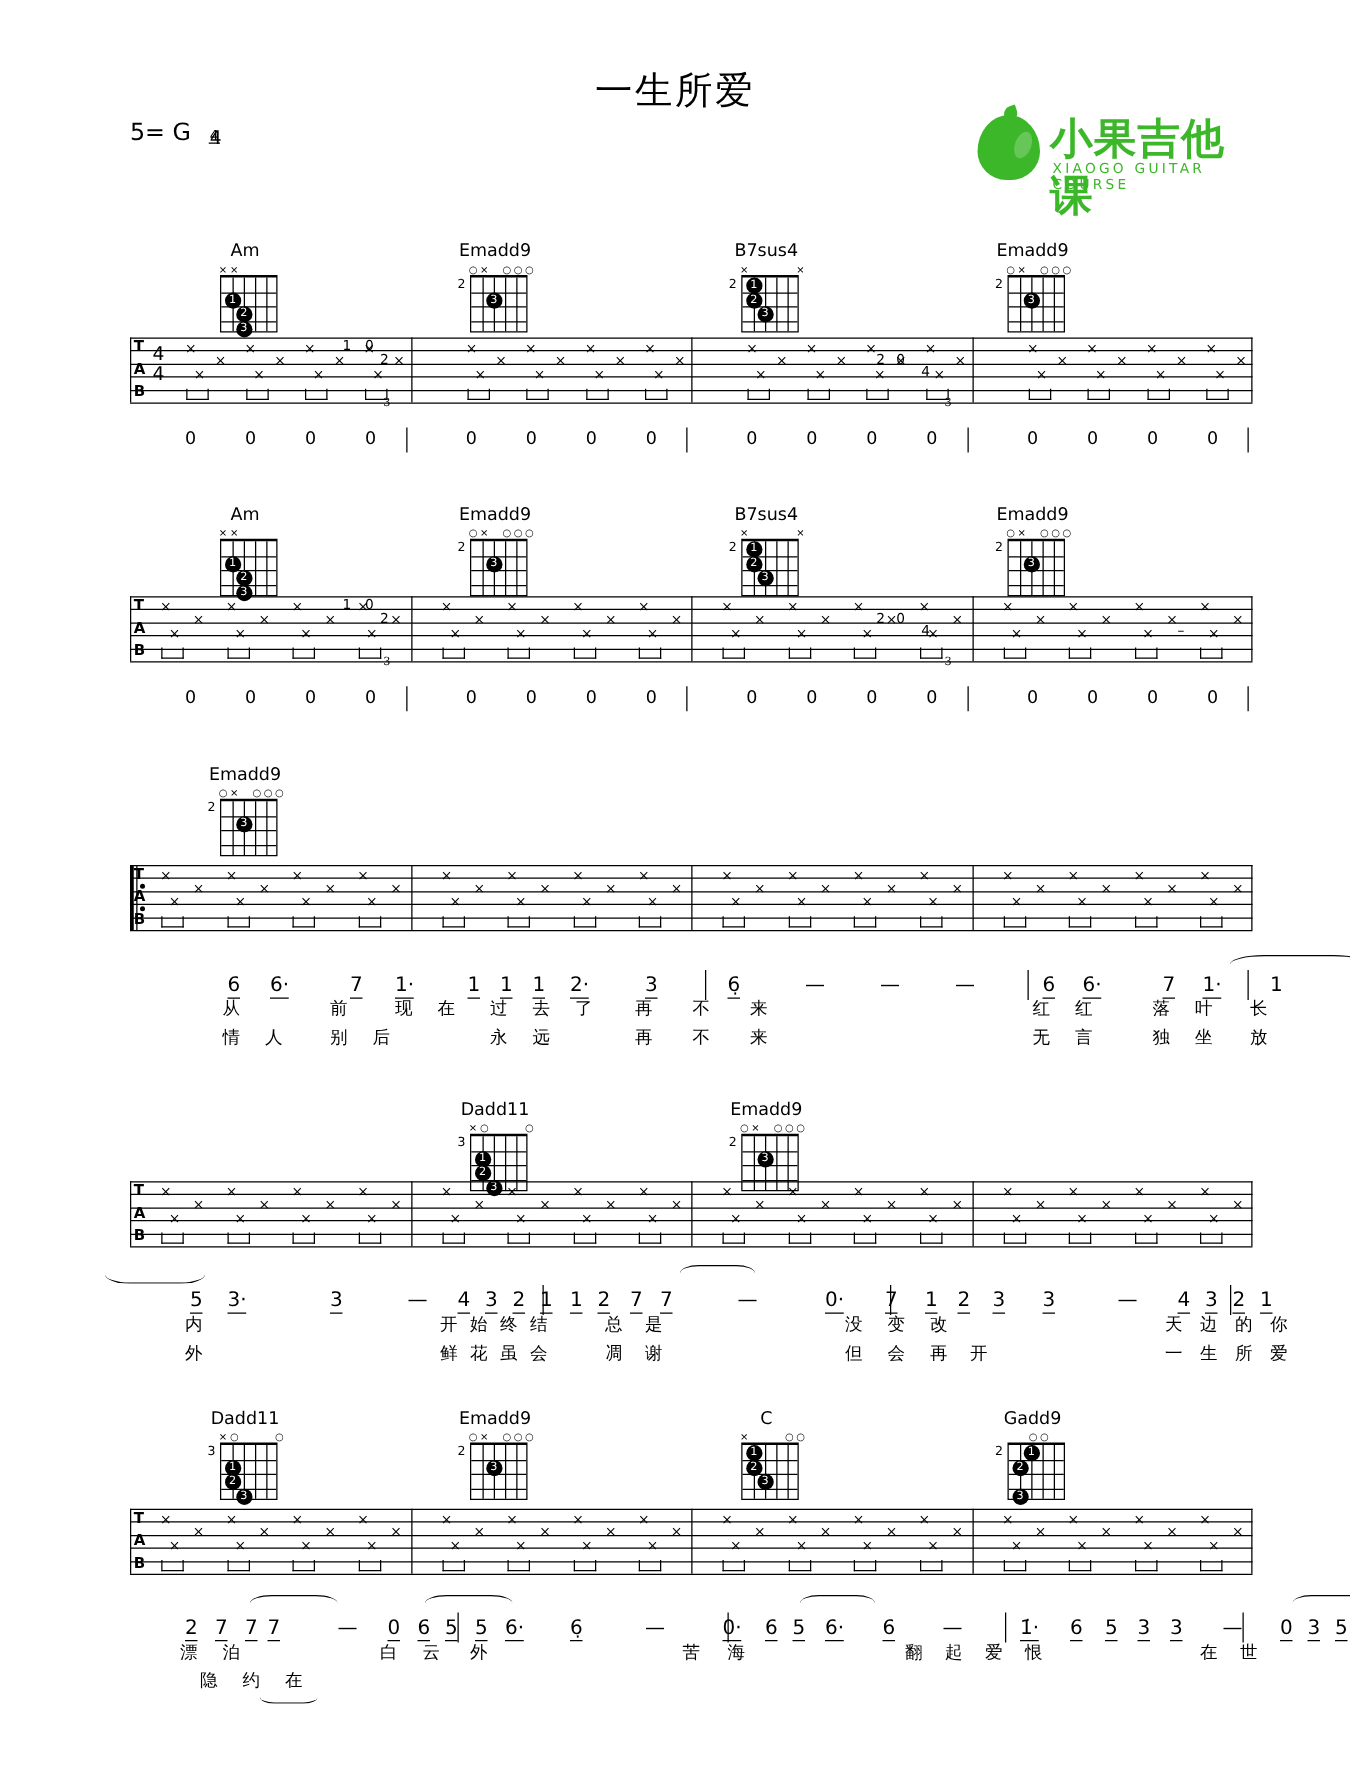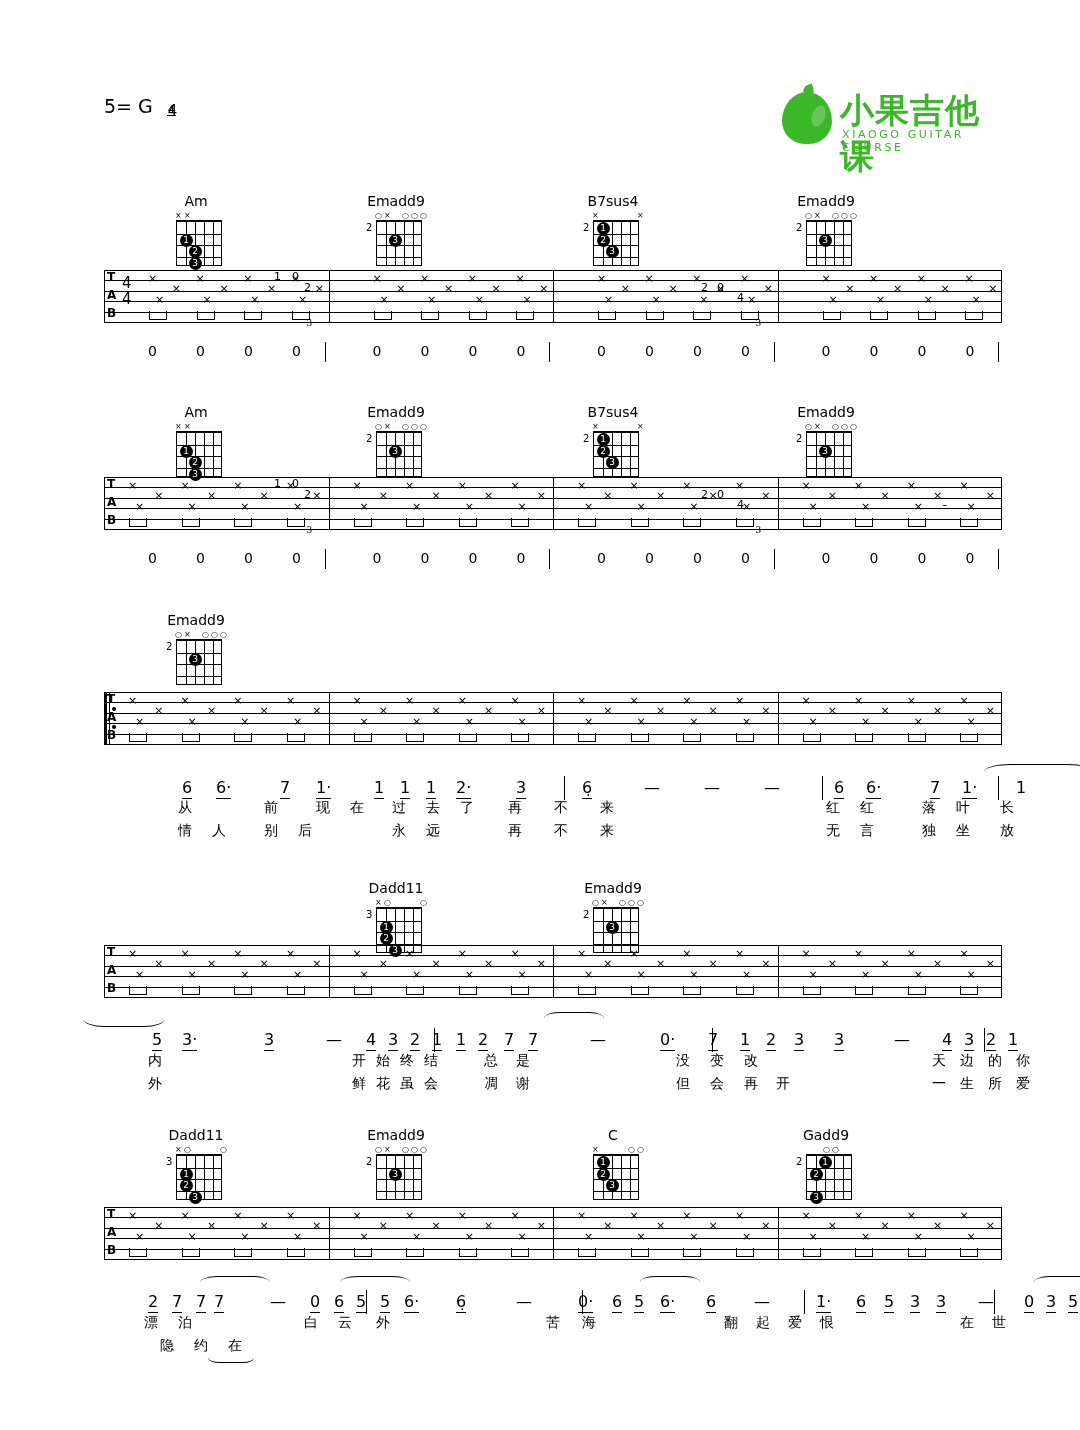--- a/index.html
+++ b/index.html
@@ -59,20 +59,21 @@
   .lyr .w{position:absolute;font-family:"DejaVu Sans",sans-serif;font-size:14px;line-height:14px;white-space:nowrap;}
   .bl{position:absolute;width:1px;background:#000;}
   .tie{position:absolute;border-top:1.4px solid #000;border-radius:50%/100%;height:8px;}
   .tie.dn{border-top:none;border-bottom:1.4px solid #000;}
 </style>
 </head>
 <body>
 
 <div class="page">
 
+  <div class="title">一生所爱</div>
 
   <div class="keysig">
     <span>5= G</span>
     <span class="frac">
       <span class="num">4</span>
       <span class="den">4</span>
     </span>
   </div>
 
   <div class="logo">

